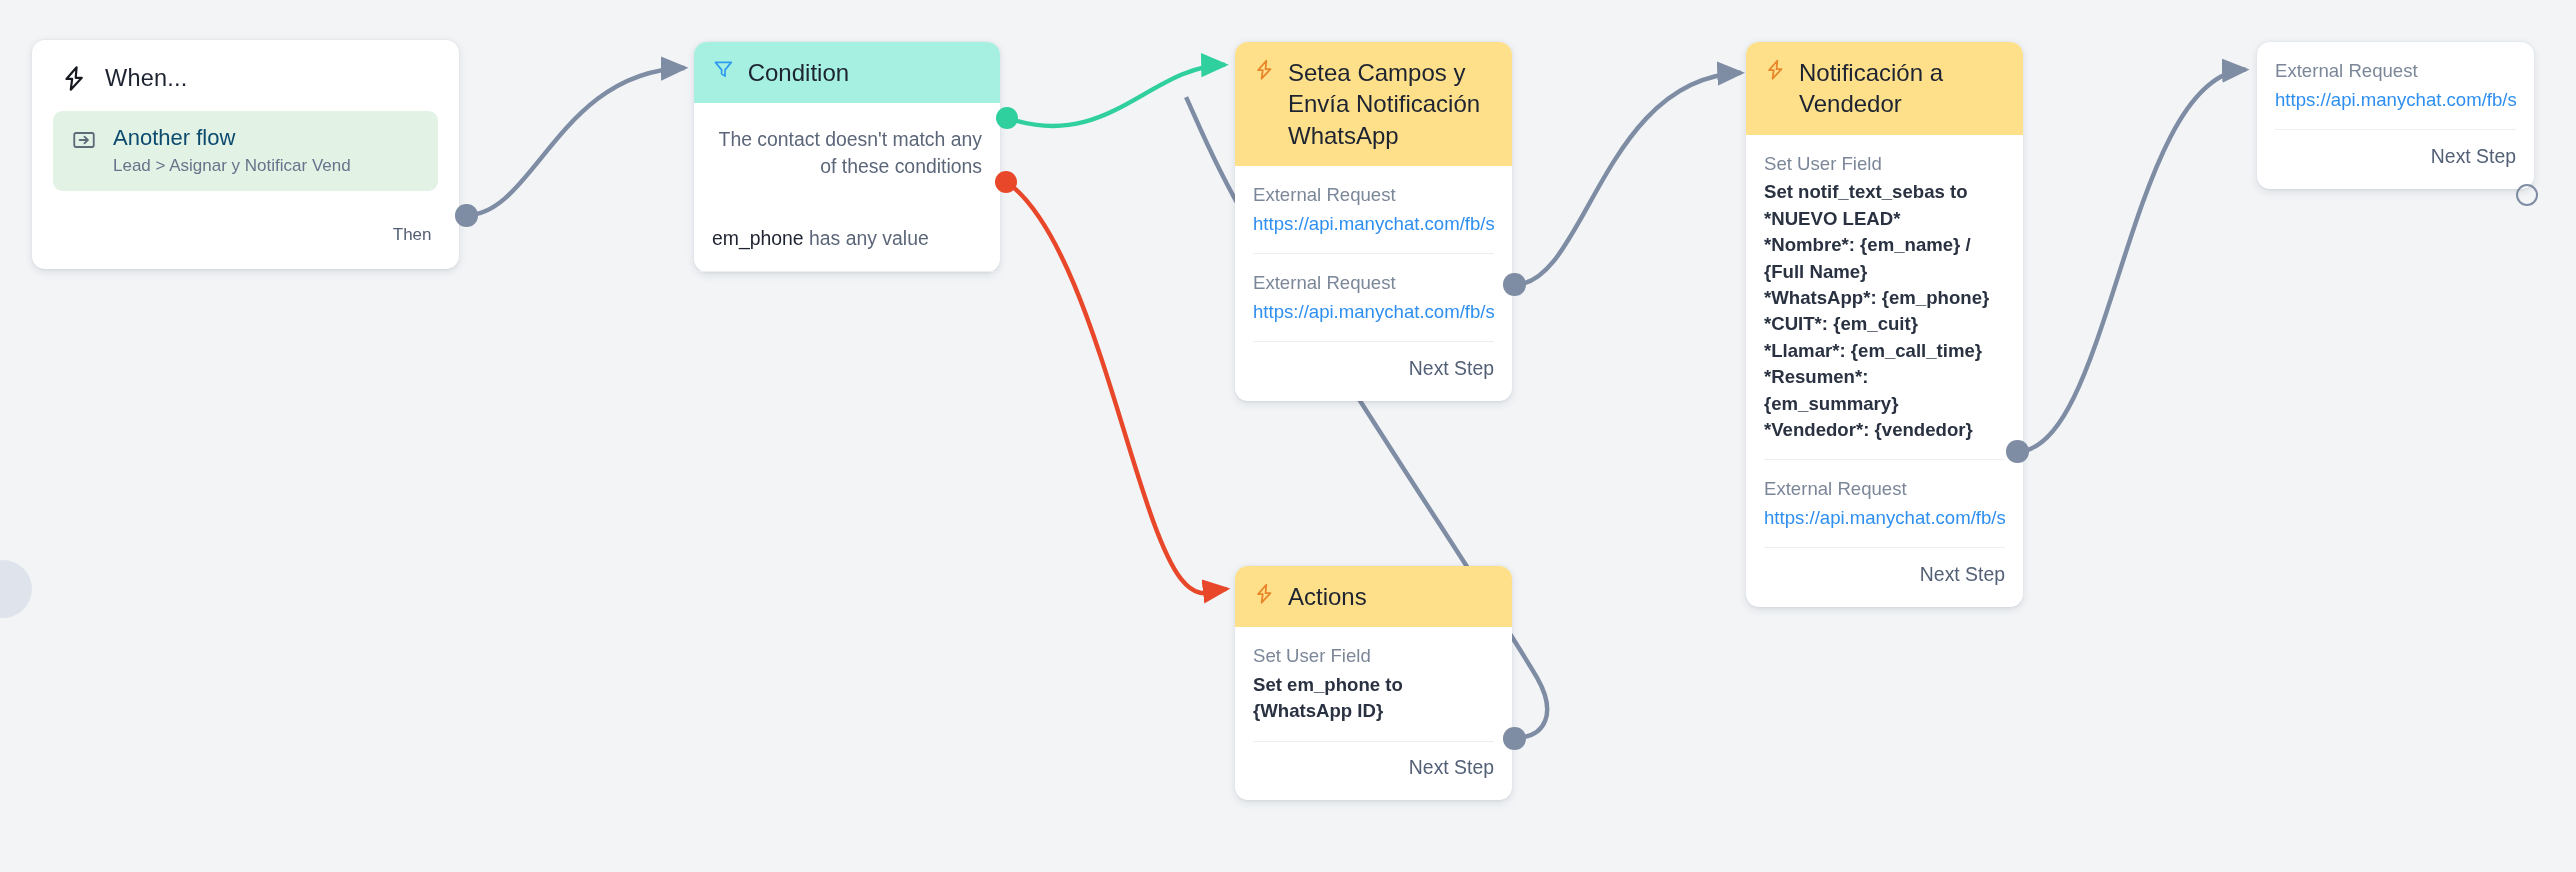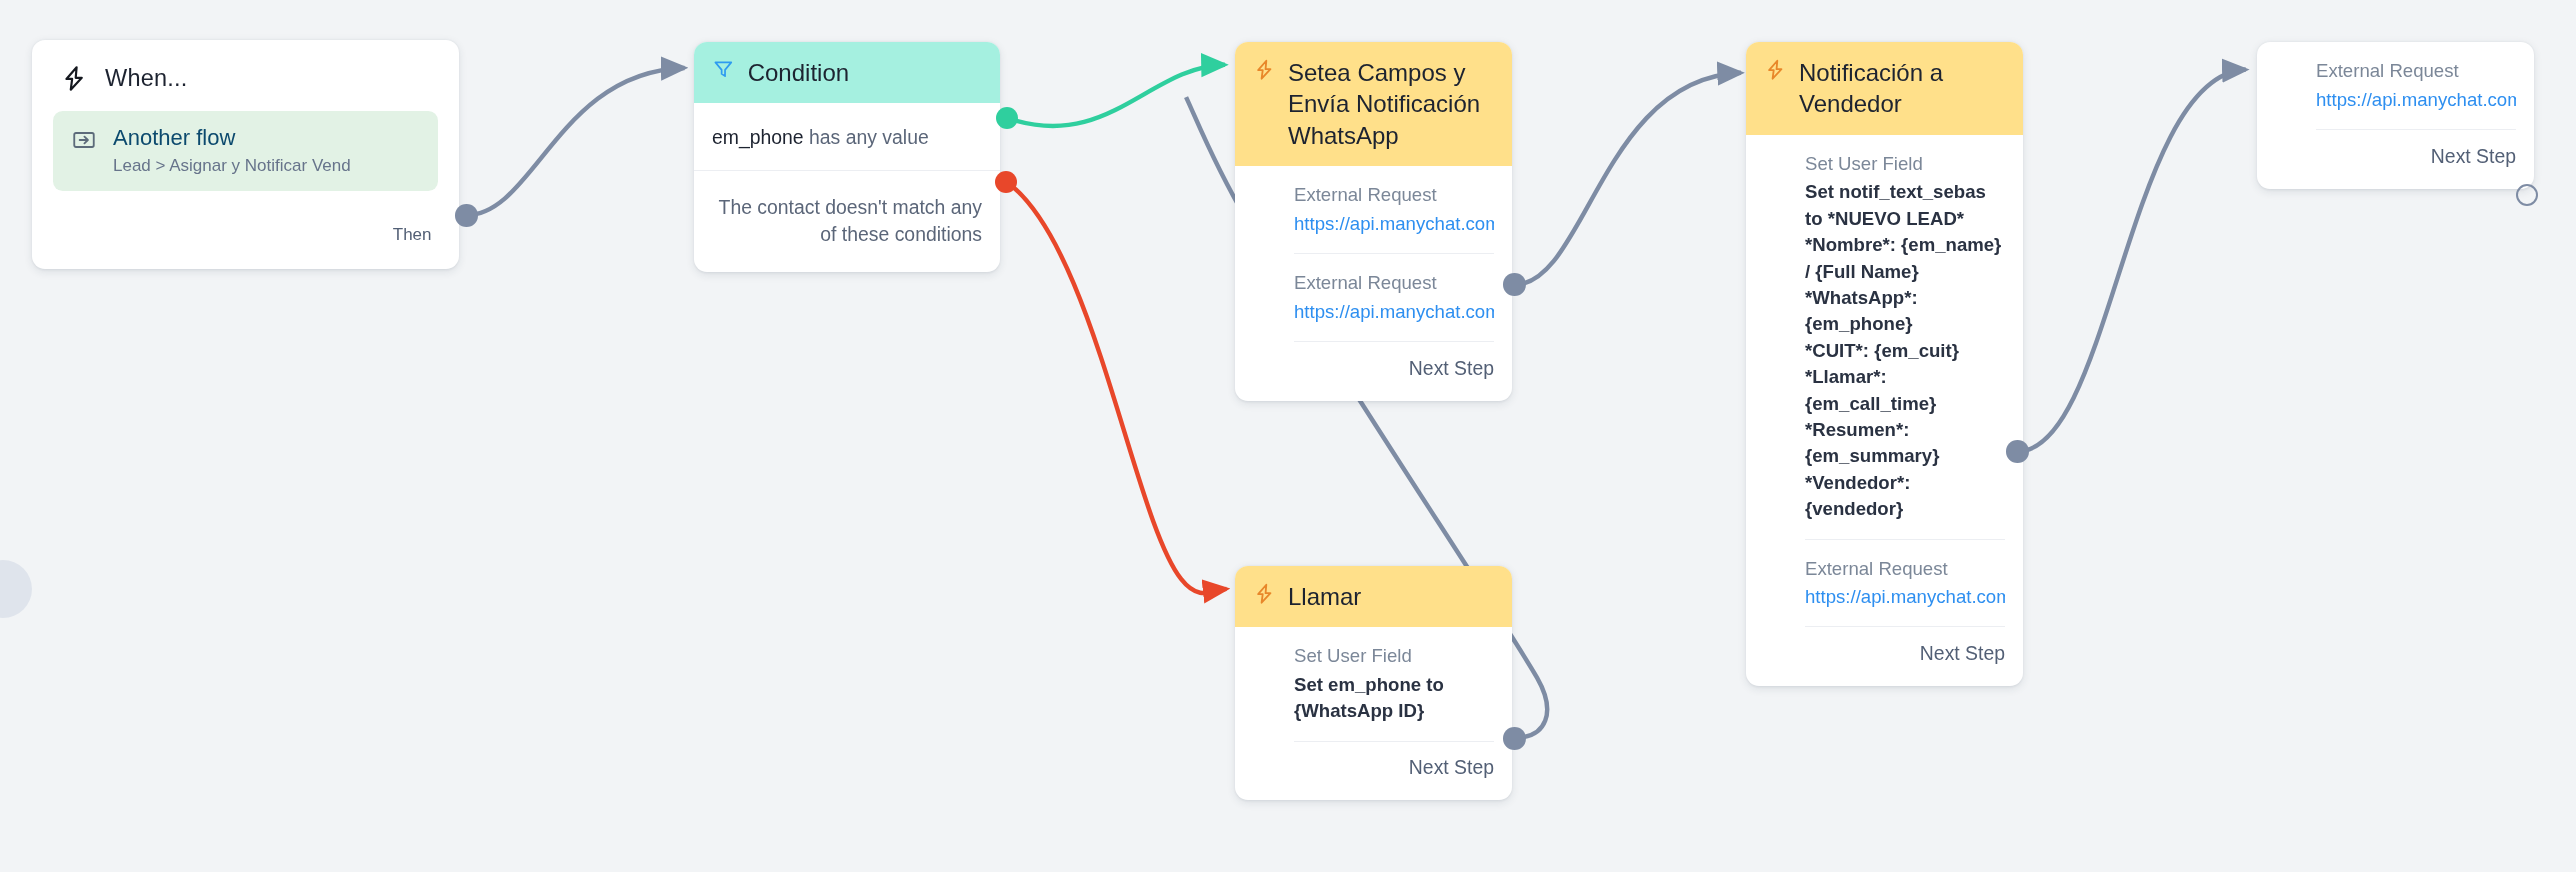--- a/index.html
+++ b/index.html
@@ -29,21 +29,21 @@
   .then-row{display:flex;justify-content:flex-end;align-items:center;
             padding:34px 21px 24px 0;}
   .then-label{font-size:17px;color:#525f75;margin-right:6.5px;}
 
   
   .step{width:277px;}
   .step-head{display:flex;align-items:flex-start;gap:13px;padding:14.6px 16px 14.6px 18px;
              border-radius:13px 13px 0 0;font-size:24px;color:#1d2330;line-height:1.32;}
   .head-yellow{background:#ffe08a;}
   .head-mint{background:#a5f0e0;}
-  .step-body{padding:0 18px;margin-left:41px;}
+  .step-body{padding:0 18px;}
   .blk{padding:18px 0 16px 0;border-bottom:0.8px solid #eceef2;}
   .blk:last-child{border-bottom:none;}
   .blk-label{font-size:18.6px;color:#7b8798;margin-bottom:4.9px;}
   .blk-link{font-size:18.6px;color:#2e8ff0;line-height:1.4;
             white-space:nowrap;overflow:hidden;}
   .blk-text{font-size:18.6px;color:#2a3242;line-height:1.42;white-space:pre-line;font-weight:bold;}
   .next-row{display:flex;justify-content:flex-end;align-items:center;
             padding:14.6px 0 21px 0;}
   .next-label{font-size:19.4px;color:#525f75;}
 
@@ -125,25 +125,25 @@
   </div>
   <div class="dot gray" style="left:455px;top:204px;width:22.7px;height:22.7px;"></div>
 
   <div class="node cond" style="left:694px;top:42px;">
     <div class="step-head head-mint">
       <svg class="icon" width="22.7" height="22.7" viewBox="0 0 24 24" style="margin-top:1.6px;">
         <path d="M3.6 4.6 h16.8 l-6.6 8.0 v6.6 l-3.6 -2.4 v-4.2 z" fill="none" stroke="#2e9bf0" stroke-width="1.8" stroke-linejoin="round"></path>
       </svg>
       <span>Condition</span>
     </div>
+    <div class="cond-row right">
+      <span>The contact doesn't match any of these conditions</span>
+    </div>
     <div class="cond-row b">
       <span class="strong">em_phone</span><span> has any value</span>
-    </div>
-    <div class="cond-row right">
-      <span>The contact doesn't match any of these conditions</span>
     </div>
   </div>
   <div class="dot green" style="left:996px;top:107px;width:22px;height:22px;"></div>
   <div class="dot red" style="left:995px;top:171px;width:22px;height:22px;"></div>
 
   <div class="node step" style="left:1235px;top:42px;">
     <div class="step-head head-yellow">
       <svg class="icon" width="22" height="23.5" viewBox="0 0 24 24" style="margin-top:1.6px;">
         <path d="M14.5 2.2 L5.6 12.4 h5.0 l-1.2 9.4 L19 11.4 h-5.3 z" fill="none" stroke="#e8872a" stroke-width="2" stroke-linejoin="round"></path>
       </svg>
@@ -205,21 +205,21 @@
       </div>
     </div>
   </div>
   <div class="dot hollow" style="left:2516px;top:184px;width:18px;height:18px;"></div>
 
   <div class="node step" style="left:1235px;top:566px;">
     <div class="step-head head-yellow">
       <svg class="icon" width="22" height="23.5" viewBox="0 0 24 24" style="margin-top:1.6px;">
         <path d="M14.5 2.2 L5.6 12.4 h5.0 l-1.2 9.4 L19 11.4 h-5.3 z" fill="none" stroke="#e8872a" stroke-width="2" stroke-linejoin="round"></path>
       </svg>
-      <span>Llamar</span>
+      <span>Actions</span>
     </div>
     <div class="step-body">
       <div class="blk">
         <div class="blk-label">Set User Field</div>
         <div class="blk-text">Set em_phone to {WhatsApp ID}</div>
       </div>
       <div class="next-row">
         <span class="next-label">Next Step</span>
       </div>
     </div>

